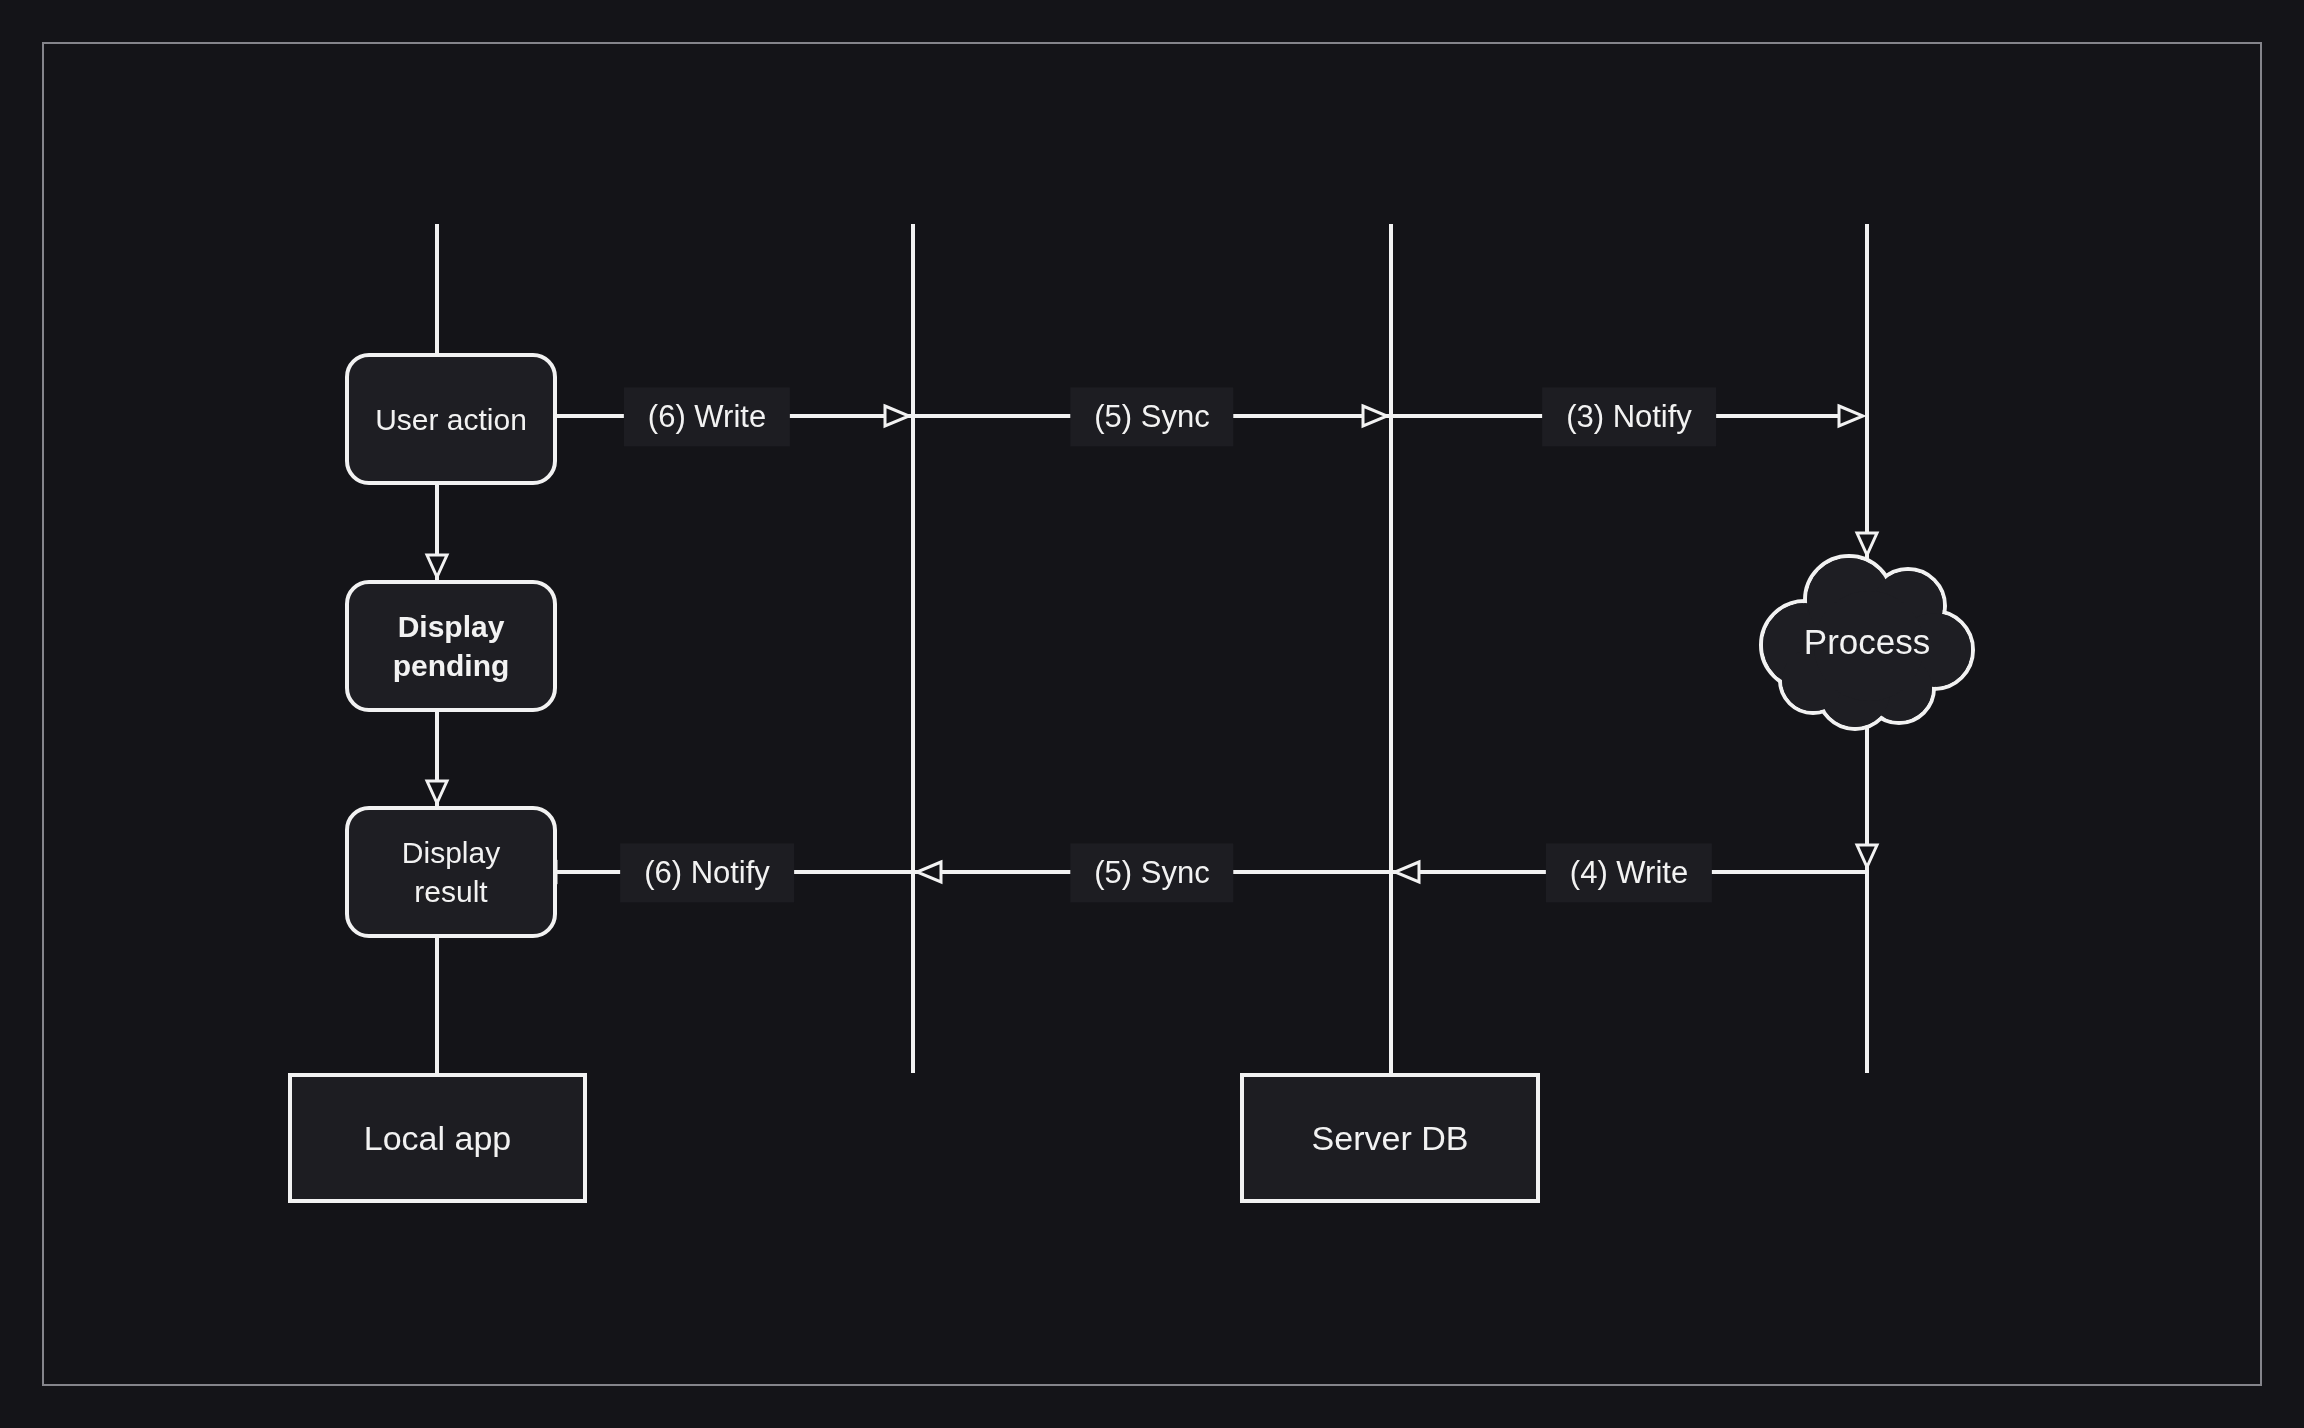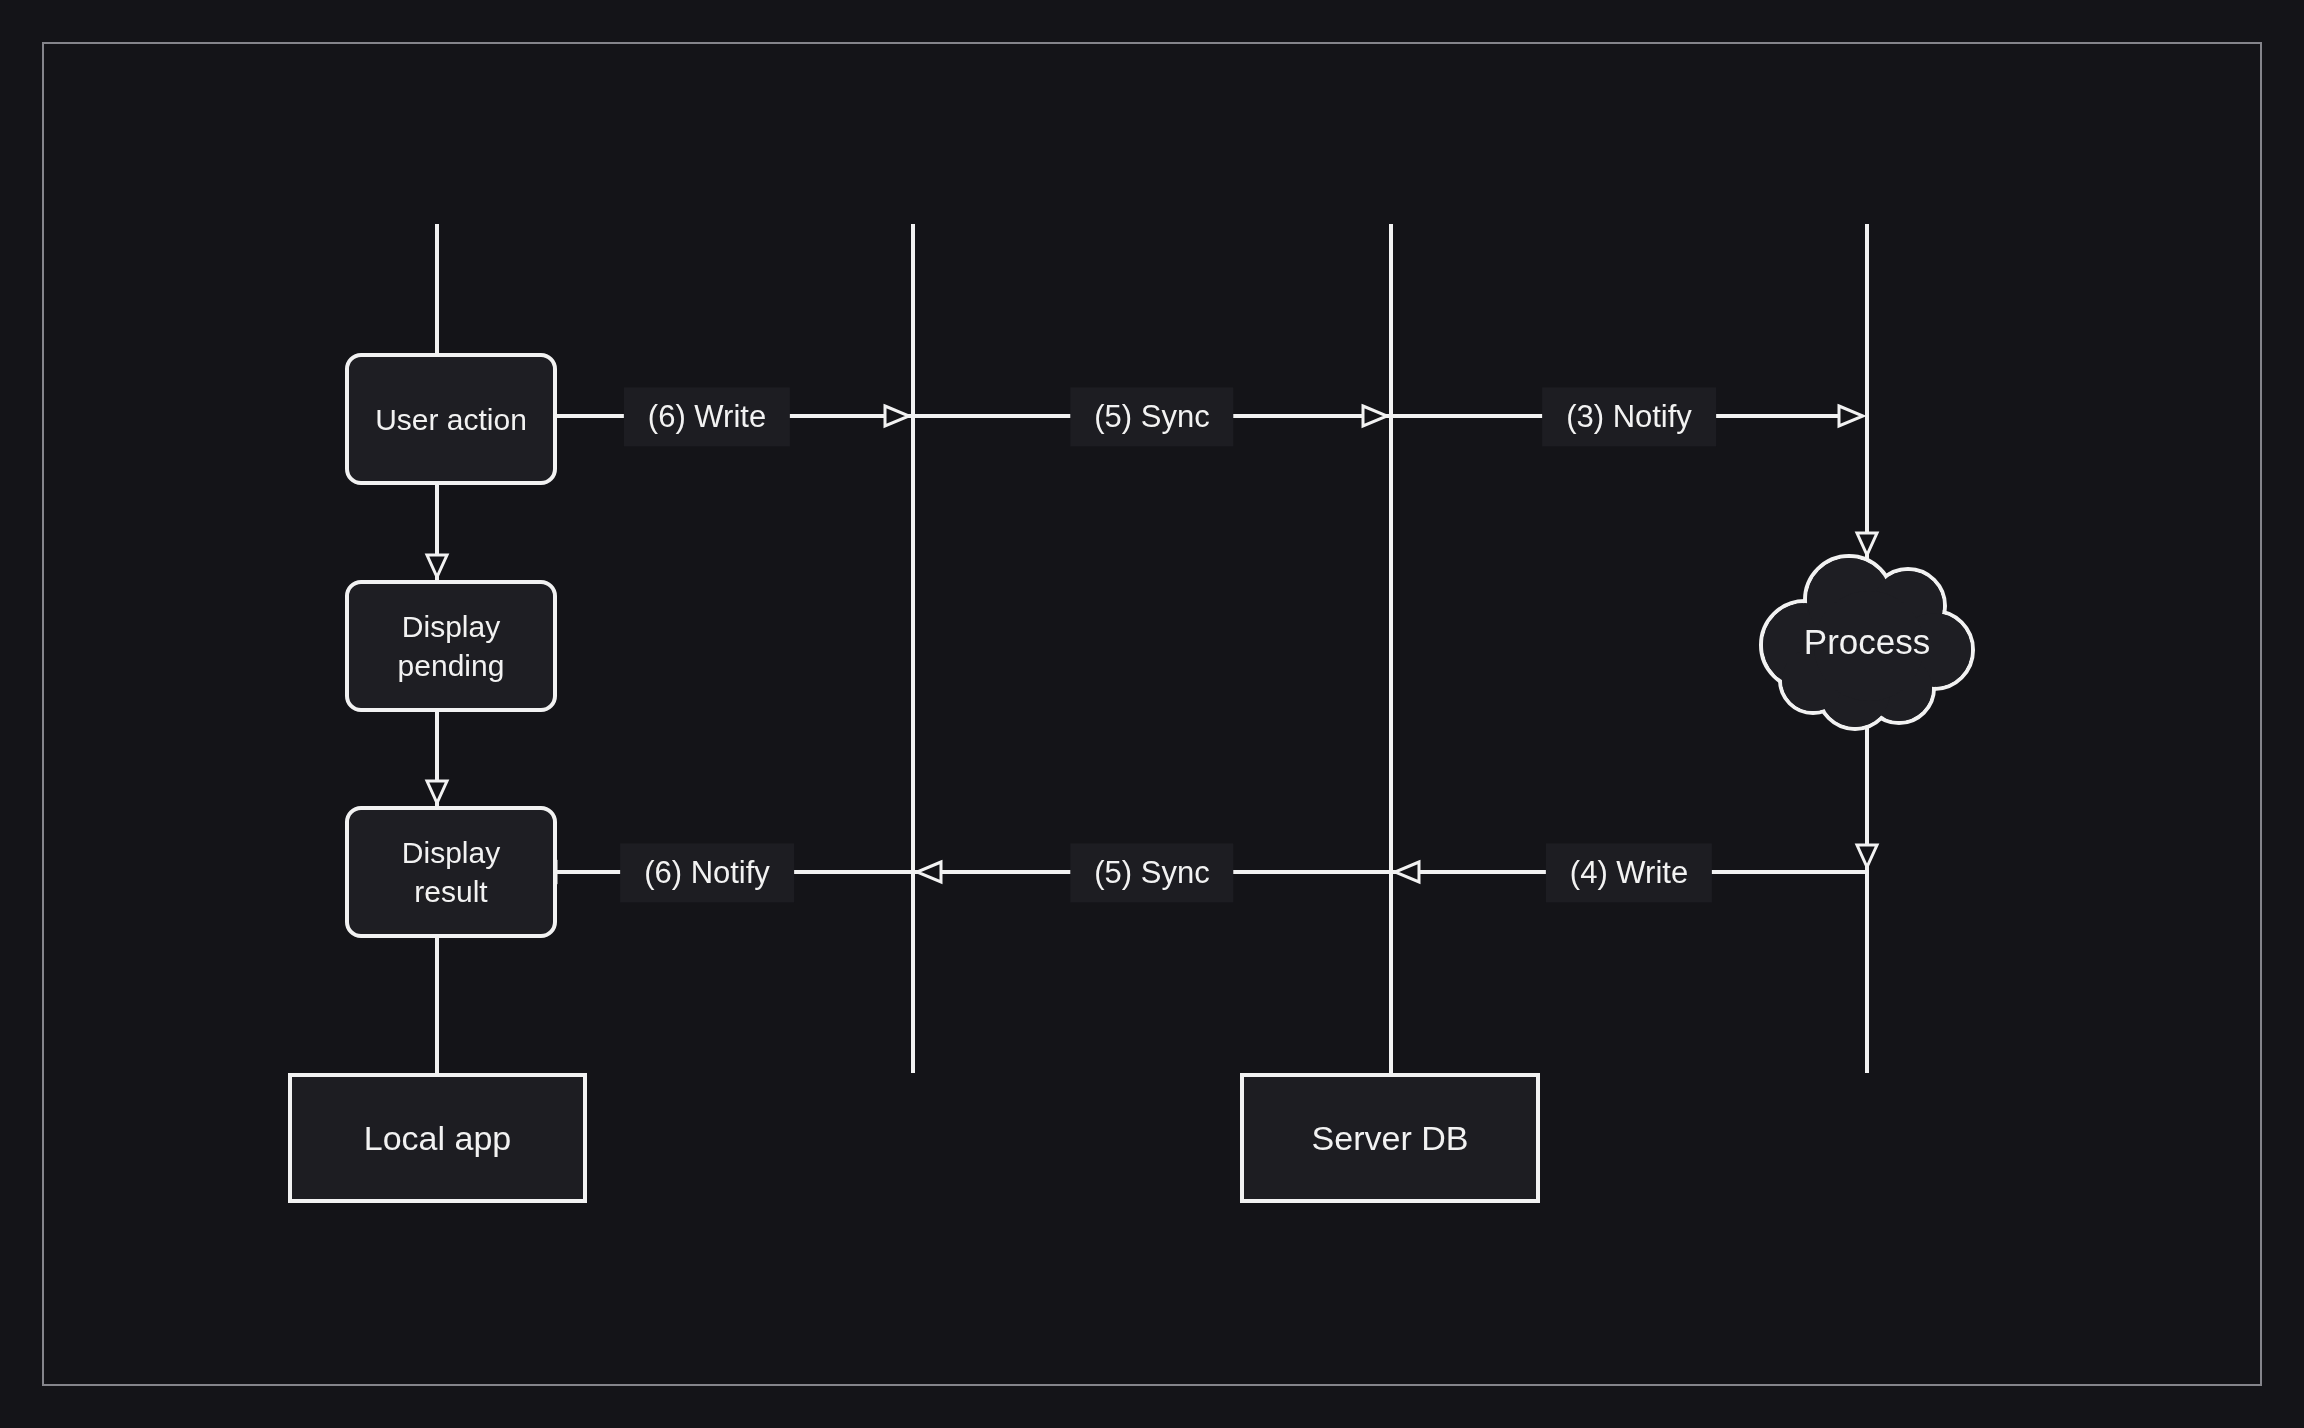--- a/index.html
+++ b/index.html
@@ -32,25 +32,25 @@
   .edge-label{
     position:absolute;transform:translate(-50%,-50%);
     background:var(--label-bg);padding:11px 24px;font-size:31px;line-height:1.2;
     white-space:nowrap;color:var(--stroke);
   }
   .el1{left:707px;top:417px;} .el2{left:1152px;top:417px;} .el3{left:1629px;top:417px;}
   .el4{left:1629px;top:873px;} .el5{left:1152px;top:873px;} .el6{left:707px;top:873px;}
   
   .node{
     position:absolute;left:345px;width:176px;height:124px;
-    background:var(--node-fill);border:4px solid var(--stroke);border-radius:16px;
+    background:var(--node-fill);border:4px solid var(--stroke);border-radius:24px;
     display:flex;align-items:center;justify-content:center;text-align:center;
     font-size:30px;line-height:1.3;padding:0 14px;
   }
-  .n-user{top:353px;} .n-pending{top:580px;} .n-result{top:806px;}
+  .n-user{top:353px;} .n-pending{top:580px;font-weight:bold;} .n-result{top:806px;}
   
   .cloud{position:absolute;left:1757px;top:548px;}
   .cloud-label{
     position:absolute;left:1767px;top:622px;width:200px;text-align:center;
     font-size:35px;color:var(--stroke);
   }
   
   .lane-box{
     position:absolute;top:1073px;height:122px;background:var(--label-bg);
     border:4px solid var(--stroke);display:flex;align-items:center;justify-content:center;

